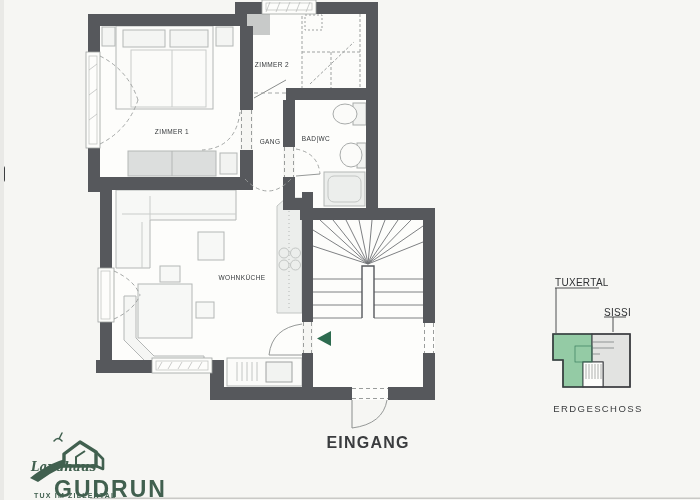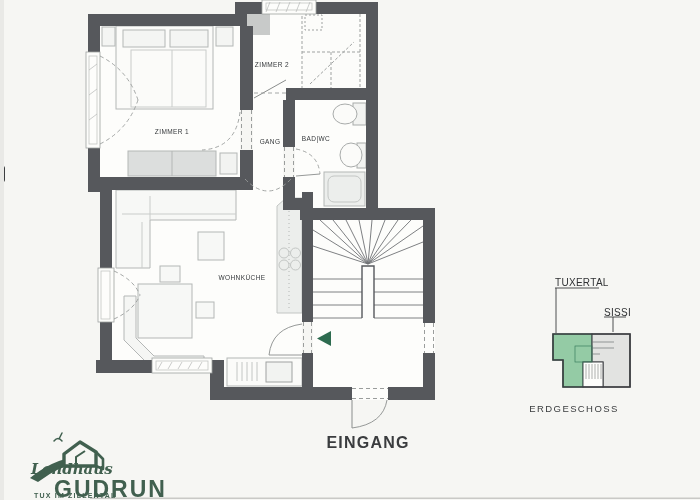--- a/index.html
+++ b/index.html
@@ -10,21 +10,21 @@
   }
   #plan-svg{position:absolute; left:0; top:0;}
   .label{
     position:absolute; color:#35383b; white-space:nowrap;
     font-family:"Liberation Sans", sans-serif;
   }
   .room-label{ font-size:6.5px; letter-spacing:.4px; transform:translate(-50%,-50%); }
   .entrance-label{ font-size:16px; font-weight:bold; letter-spacing:1.2px; transform:translate(-50%,0); color:#3a3c3e;}
   .map-label{ font-size:10px; letter-spacing:.3px; color:#303234;}
   .floor-label{ font-size:9.5px; letter-spacing:1.4px; transform:translate(-50%,0); color:#3a3c3e;}
-  .logo-script{ font-family:"DejaVu Serif", serif; font-style:italic; font-weight:bold; font-size:15px; }
+  .logo-script{ font-family:"DejaVu Serif", serif; font-style:italic; font-weight:bold; font-size:12px; }
   .logo-name{ font-weight:bold; font-size:23px; letter-spacing:2px;margin-left:24px; }
   .logo-tagline{ font-weight:bold; font-size:7px; letter-spacing:1.2px; }
 </style>
 </head>
 <body>
 
 <div id="stage">
 
 <svg id="plan-svg" width="700" height="500" viewBox="0 0 700 500">
 
@@ -273,18 +273,18 @@
 
   <div class="label room-label" style="left:172px; top:131px;">ZIMMER 1</div>
   <div class="label room-label" style="left:272px; top:64px;">ZIMMER 2</div>
   <div class="label room-label" style="left:270px; top:141px;">GANG</div>
   <div class="label room-label" style="left:316px; top:138px;">BAD|WC</div>
   <div class="label room-label" style="left:242px; top:277px;">WOHNKÜCHE</div>
   <div class="label entrance-label" style="left:368px; top:434px;">EINGANG</div>
 
   <div class="label map-label" style="left:555px; top:277px;">TUXERTAL</div>
   <div class="label map-label" style="left:604px; top:307px;text-align:right;">SISSI</div>
-  <div class="label floor-label" style="left:574px; top:403px;">ERDGESCHOSS</div>
+  <div class="label floor-label" style="left:598px; top:403px;">ERDGESCHOSS</div>
 
   <div class="label logo-script" style="left:31px; top:460px; color:#41604f;">Landhaus</div>
   <div class="label logo-name" style="left:30px; top:476px; color:#41604f;">GUDRUN</div>
   <div class="label logo-tagline" style="left:34px; top:492px; color:#41604f;">TUX IM ZILLERTAL</div>
 </div>
 
 </body></html>

